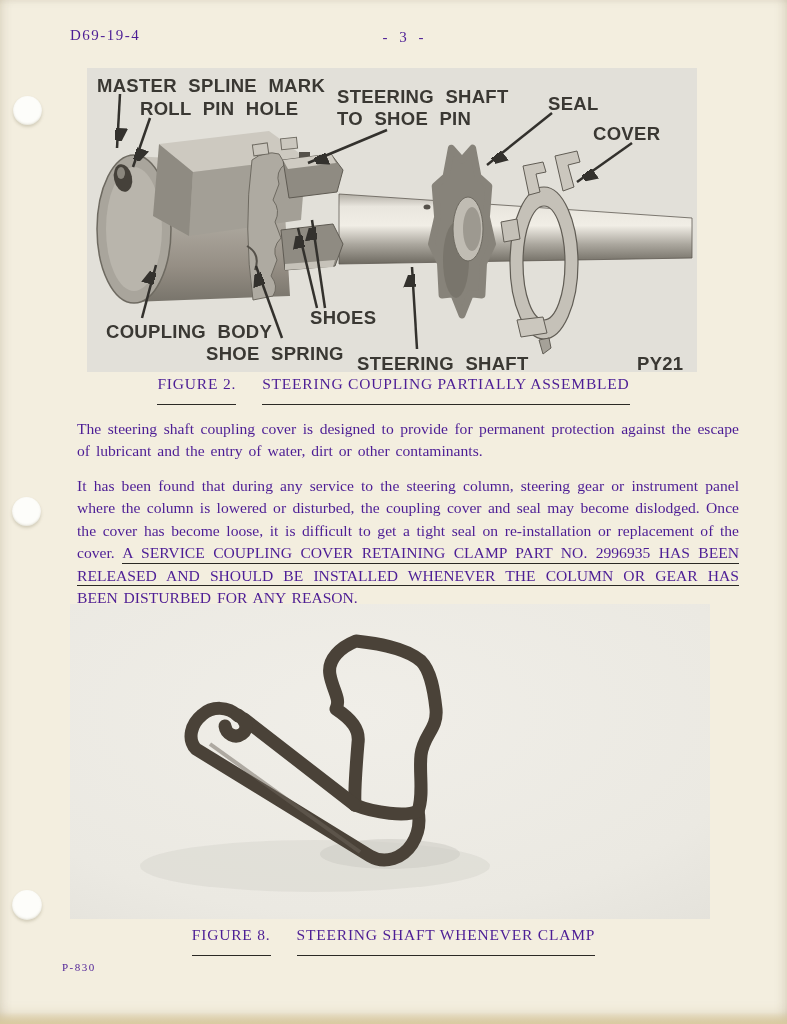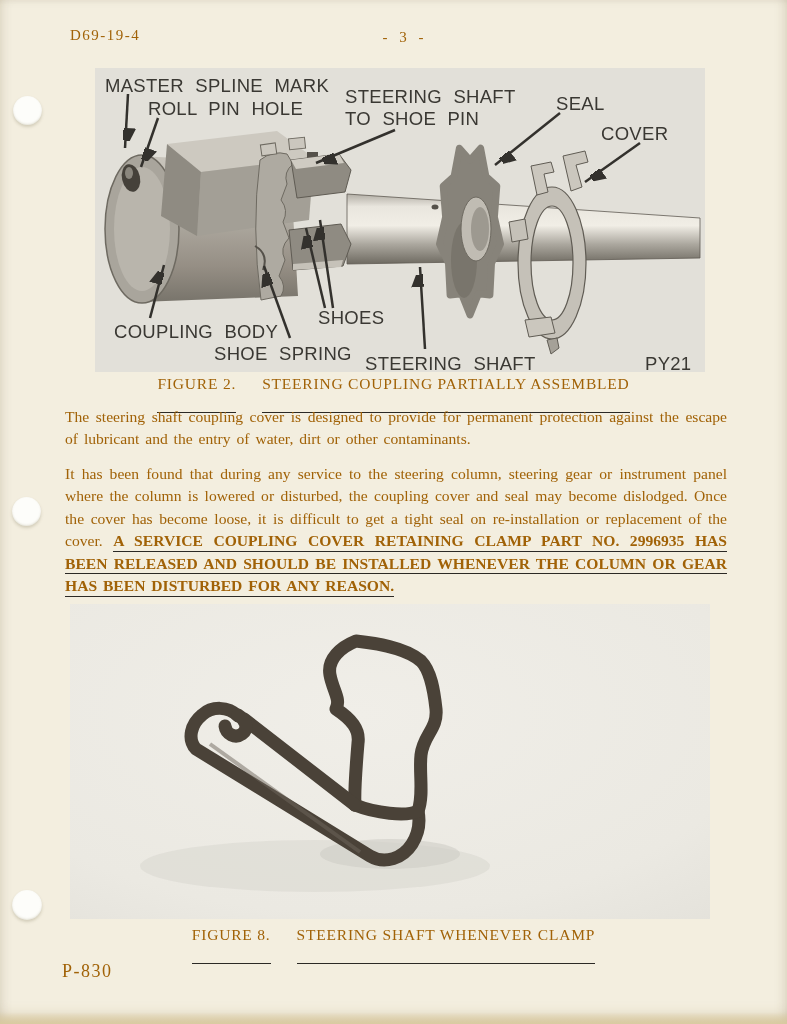--- a/index.html
+++ b/index.html
@@ -4,40 +4,40 @@
 <style>
   html,body{margin:0;padding:0;background:#777;}
   .page{
     position:relative;width:787px;height:1024px;overflow:hidden;
     background:#f3eedf;
     box-shadow: inset 0 -14px 16px -9px rgba(150,118,55,.38),
                 inset -9px 0 12px -7px rgba(90,78,50,.14),
                 inset 9px 0 12px -7px rgba(90,78,50,.12),
                 inset 0 6px 9px -6px rgba(90,78,50,.10);
     font-family:"Liberation Serif", serif;
-    color:#a16207;
+    color:#4c1d95;
   }
   .punch{position:absolute;border-radius:50%;background:#fdfdfa;
     box-shadow:0 2px 3px rgba(120,110,80,.25), inset 0 -1px 2px rgba(160,150,120,.25);}
   .hdr-doc{position:absolute;left:70px;top:27px;font-size:15px;letter-spacing:1.5px;}
   .hdr-page{position:absolute;left:350px;top:29px;width:110px;text-align:center;
     font-size:15px;letter-spacing:4px;}
-  .fig2box{position:absolute;left:95px;top:68px;width:610px;height:372px;}
+  .fig2box{position:absolute;left:87px;top:68px;width:610px;height:372px;font-weight:bold;}
   .caption{position:absolute;left:0;right:0;text-align:center;font-size:15.5px;letter-spacing:.8px;white-space:nowrap;}
   .cap2{top:375px;}
   .cap3{top:926px;}
-  .cap-prefix,.cap-title{display:inline-block;border-bottom:1.6px solid #2b2925;padding-bottom:19px;}
+  .cap-prefix,.cap-title{display:inline-block;border-bottom:1.6px solid #2b2925;padding-bottom:11px;}
   .cap-title{margin-left:26px;}
-  .bodytext{position:absolute;left:65px;width:662px;margin:0;
+  .bodytext{position:absolute;left:65px;width:662px;margin:12px;
     font-size:15.6px;line-height:22.4px;text-align:justify;word-spacing:2px;}
   .p1{top:406px;}
   .p2{top:463px;}
-  .uc{border-bottom:1.3px solid #2b2925;padding-bottom:1.5px;font-weight:bold;}
+  .uc{border-bottom:1.3px solid #2b2925;padding-bottom:1.5px;}
   .fig3box{position:absolute;left:70px;top:604px;width:640px;height:315px;}
-  .footer{position:absolute;left:62px;top:961px;font-size:18px;letter-spacing:1.5px;}
+  .footer{position:absolute;left:62px;top:961px;font-size:11px;letter-spacing:1.5px;}
   .edge-bottom{position:absolute;left:0;right:0;bottom:0;height:12px;
     background:linear-gradient(rgba(224,213,180,0), rgba(218,203,160,.9));}
   .figlabel{font-family:"Liberation Sans", sans-serif;font-size:18.5px;fill:#3a3833;
     letter-spacing:.3px;word-spacing:6px;}
   .arrow{stroke:#33312d;stroke-width:2.5;fill:none;}
 </style>
 </head>
 <body>
 
 <div class="page">

